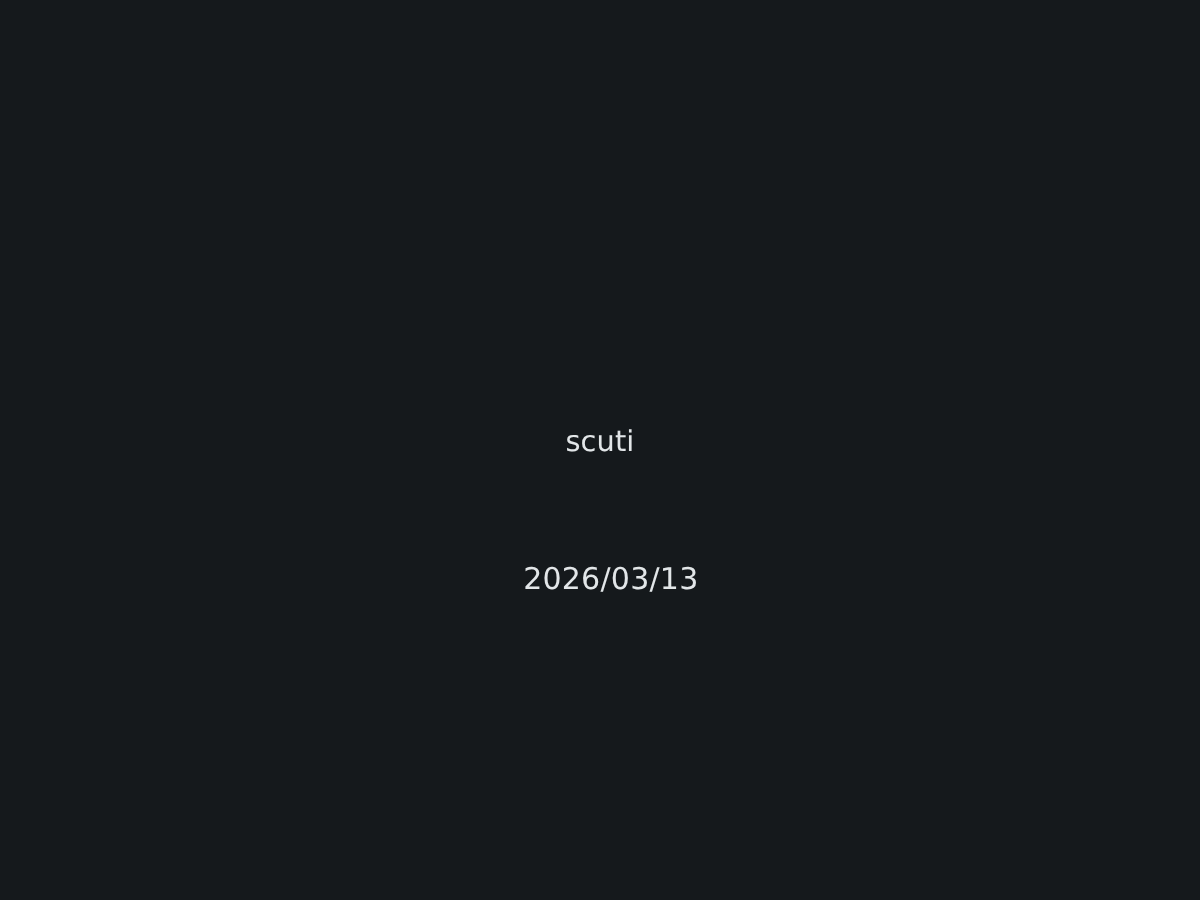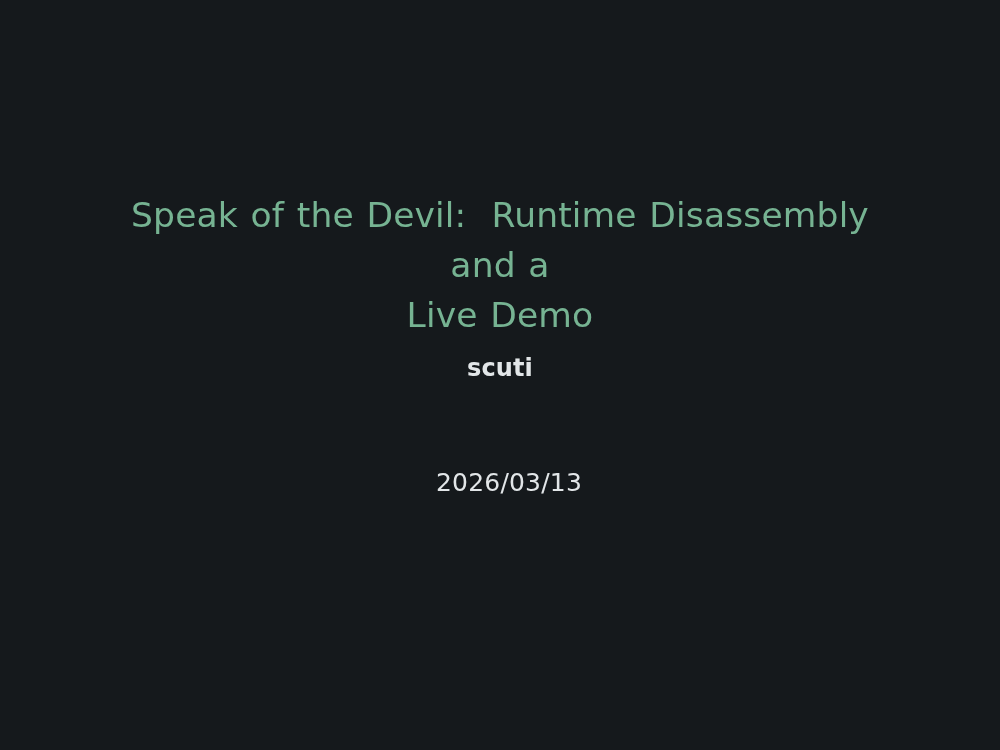--- a/index.html
+++ b/index.html
@@ -53,21 +53,21 @@
     left: 0;
     top: 352px;
     width: 1000px;
     text-align: center;
   }
 
   .slide-author {
     display: inline-block;
     color: #e2e6e8;
     font-family: "DejaVu Sans", sans-serif;
-    font-weight: 700;
+    font-weight: 400;
     font-size: 24px;
     line-height: 32px;
     letter-spacing: 0.1px;
   }
 
   
   .date-block {
     position: absolute;
     left: 0;
     top: 466px;
@@ -84,24 +84,20 @@
     font-size: 25px;
     line-height: 34px;
     letter-spacing: 0.2px;
   }
 </style>
 </head>
 <body>
 
 <div class="slide">
 
-  <div class="title-block">
-    <h1 class="slide-title">Speak of the Devil:  Runtime Disassembly and a
-Live Demo</h1>
-  </div>
 
   <div class="author-block">
     <span class="slide-author">scuti</span>
   </div>
 
   <div class="date-block">
     <span class="slide-date">2026/03/13</span>
   </div>
 
 </div>

